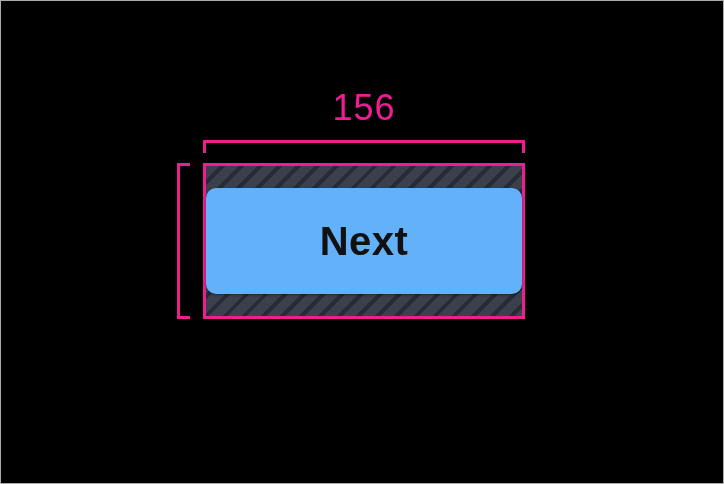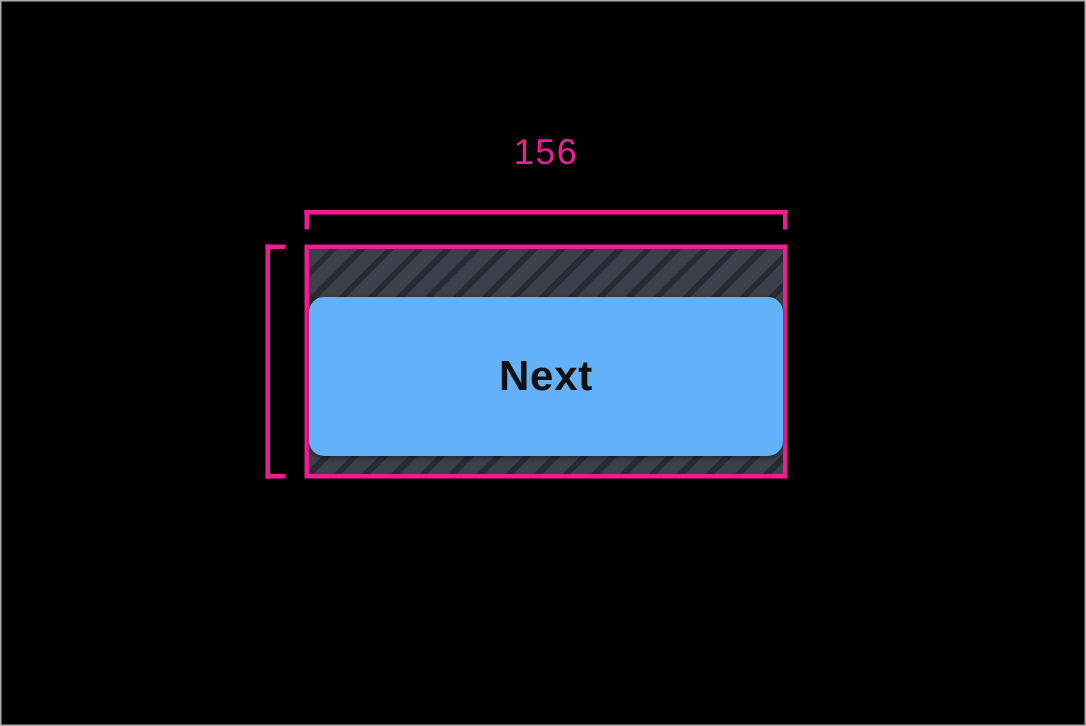--- a/index.html
+++ b/index.html
@@ -14,21 +14,21 @@
     height: 484px;
     box-sizing: border-box;
     background: var(--canvas-bg, #000);
     border: 1px solid var(--frame-border, #ababab);
     overflow: hidden;
   }
   
   .dim-label {
     position: absolute;
     color: var(--accent, #ee1d94);
-    font-size: 24px;
+    font-size: 36px;
     font-weight: 400;
     line-height: 1;
     letter-spacing: 1px;
     user-select: none;
   }
   .dim-width {
     left: 202px;
     top: 89px;
     width: 322px;
     text-align: center;
@@ -76,28 +76,28 @@
       var(--hatch-base, #3b404c) 0px,
       var(--hatch-base, #3b404c) 9.5px,
       var(--hatch-stripe, #272b34) 9.5px,
       var(--hatch-stripe, #272b34) 13.5px
     );
   }
   .next-btn {
     position: absolute;
     left: 0;
     right: 0;
-    top: 32px;
+    top: 22px;
     height: 106px;
     border: none;
     border-radius: 10px;
     background: var(--button-fill, #63b1f8);
     color: var(--button-text, #111);
     font-family: "Liberation Sans", "DejaVu Sans", sans-serif;
-    font-size: 28px;
+    font-size: 40px;
     font-weight: 600;
     letter-spacing: 0.5px;
     display: flex;
     align-items: center;
     justify-content: center;
     box-shadow: 0 1px 3px rgba(0,0,0,0.4);
     cursor: pointer;
     padding: 17px;
   }
 </style>

